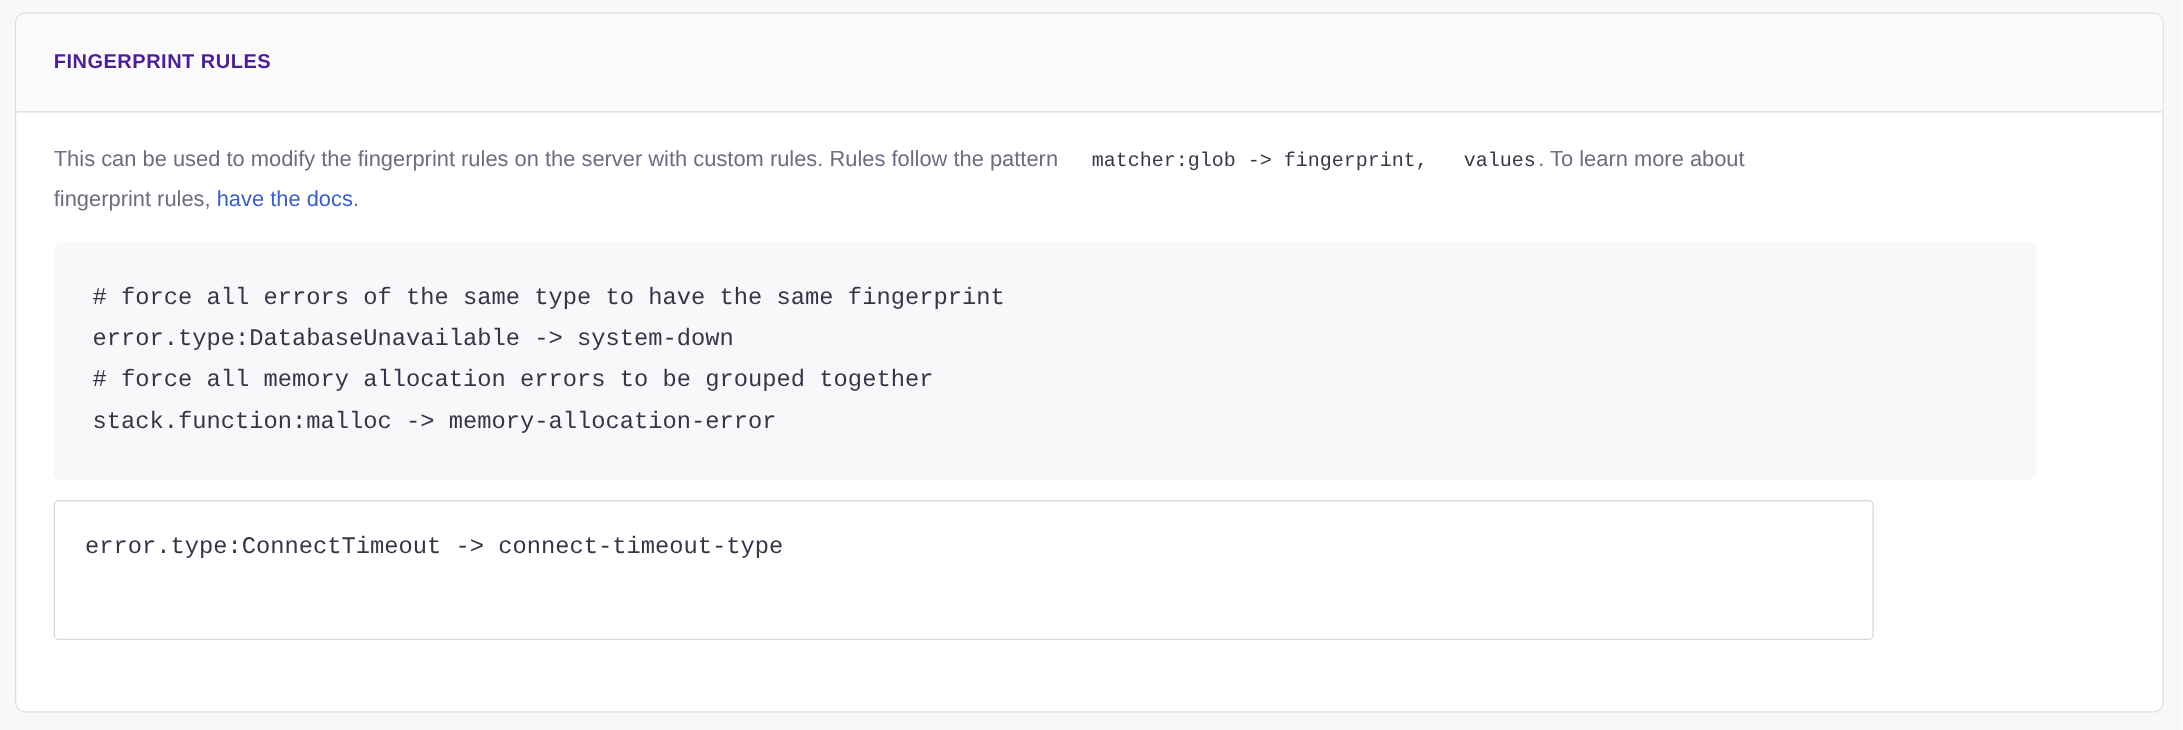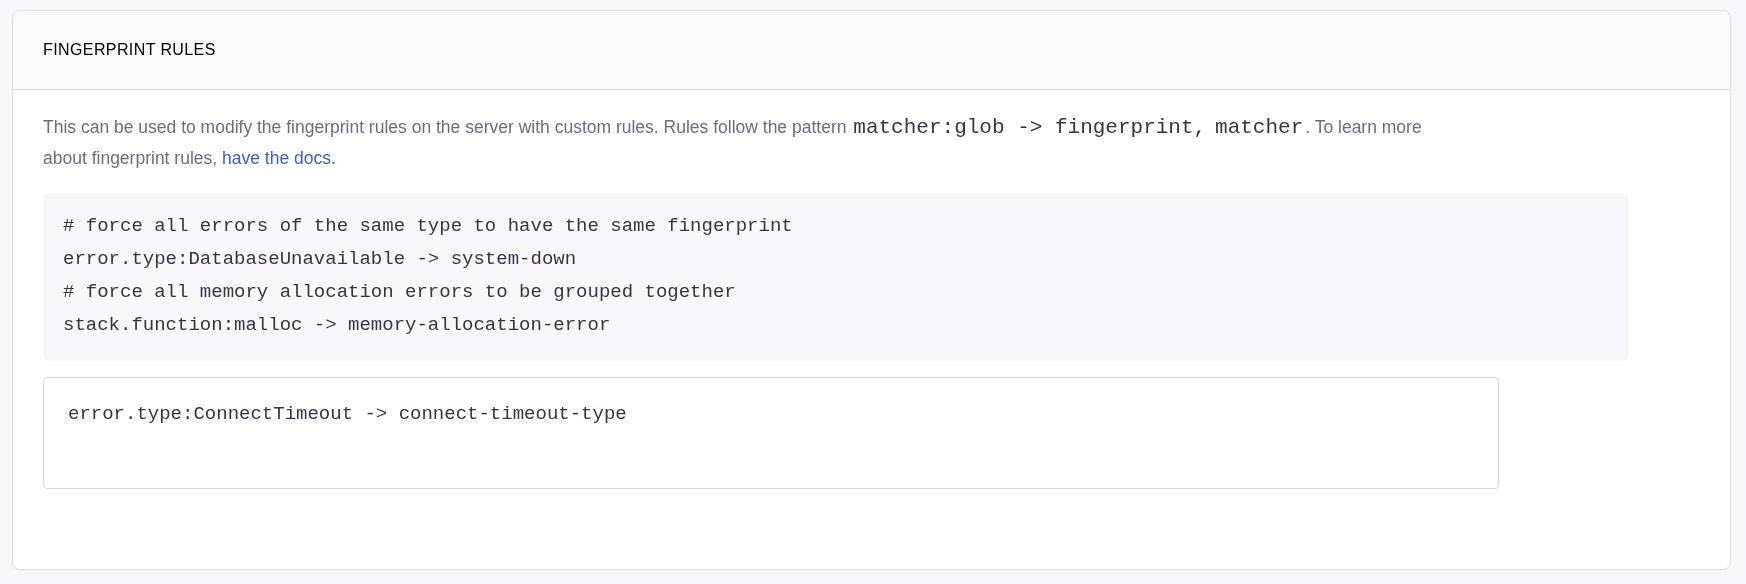--- a/index.html
+++ b/index.html
@@ -33,64 +33,65 @@
     background: #fbfbfc;
     border-bottom: 1px solid #dedce4;
     box-sizing: border-box;
     display: flex;
     align-items: center;
     padding: 0 30px;
   }
 
   .panel-title {
     font-size: 16px;
-    font-weight: normal;
+    font-weight: bold;
     letter-spacing: 0.4px;
-    color: #000000;
+    color: #4c1d95;
     text-transform: uppercase;
     font-family: "Liberation Sans", sans-serif;
   }
 
   .panel-body {
     padding: 22px 30px 0 30px;
   }
 
   .description {
     font-size: 17.5px;
     line-height: 30px;
     color: #6f6b81;
     max-width: 1420px;
     margin: 0;
     font-family: "Liberation Sans", sans-serif;
   }
 
   .description code {
     font-family: "Liberation Mono", "DejaVu Sans Mono", monospace;
-    font-size: 21px;
+    font-size: 16px;
     color: #3e3446;
     background: transparent;
     padding: 0 2px;
+    margin-left: 20px;
   }
 
   .description a {
     color: #3b5fc5;
     text-decoration: none;
   }
 
   .code-sample {
     margin-top: 20px;
     background: #f8f8fa;
     border-radius: 6px;
     padding: 15px 18px 17px 18px;
     width: 1586px;
     box-sizing: border-box;
   }
 
   .code-sample pre {
-    margin: 2px;
+    margin: 13px;
     font-family: "Liberation Mono", "DejaVu Sans Mono", monospace;
     font-size: 19px;
     line-height: 33px;
     color: #3a3348;
     white-space: pre;
   }
 
   .rules-textarea {
     display: block;
     margin-top: 16px;
@@ -115,21 +116,21 @@
 <body>
 
 <div class="panel">
 
   <div class="panel-header">
     <div class="panel-title">FINGERPRINT RULES</div>
   </div>
 
   <div class="panel-body">
 
-    <p class="description"><span>This can be used to modify the fingerprint rules on the server with custom rules. Rules follow the pattern </span><code>matcher:glob -&gt; fingerprint,</code> <code>matcher</code><span>. To learn more about fingerprint rules, </span><a href="#">have the docs</a><span>.</span></p>
+    <p class="description"><span>This can be used to modify the fingerprint rules on the server with custom rules. Rules follow the pattern </span><code>matcher:glob -&gt; fingerprint,</code> <code>values</code><span>. To learn more about fingerprint rules, </span><a href="#">have the docs</a><span>.</span></p>
 
     <div class="code-sample">
       <pre># force all errors of the same type to have the same fingerprint
 error.type:DatabaseUnavailable -&gt; system-down
 # force all memory allocation errors to be grouped together
 stack.function:malloc -&gt; memory-allocation-error</pre>
     </div>
 
     <textarea class="rules-textarea" spellcheck="false" placeholder="" style="">error.type:ConnectTimeout -&gt; connect-timeout-type</textarea>
 

